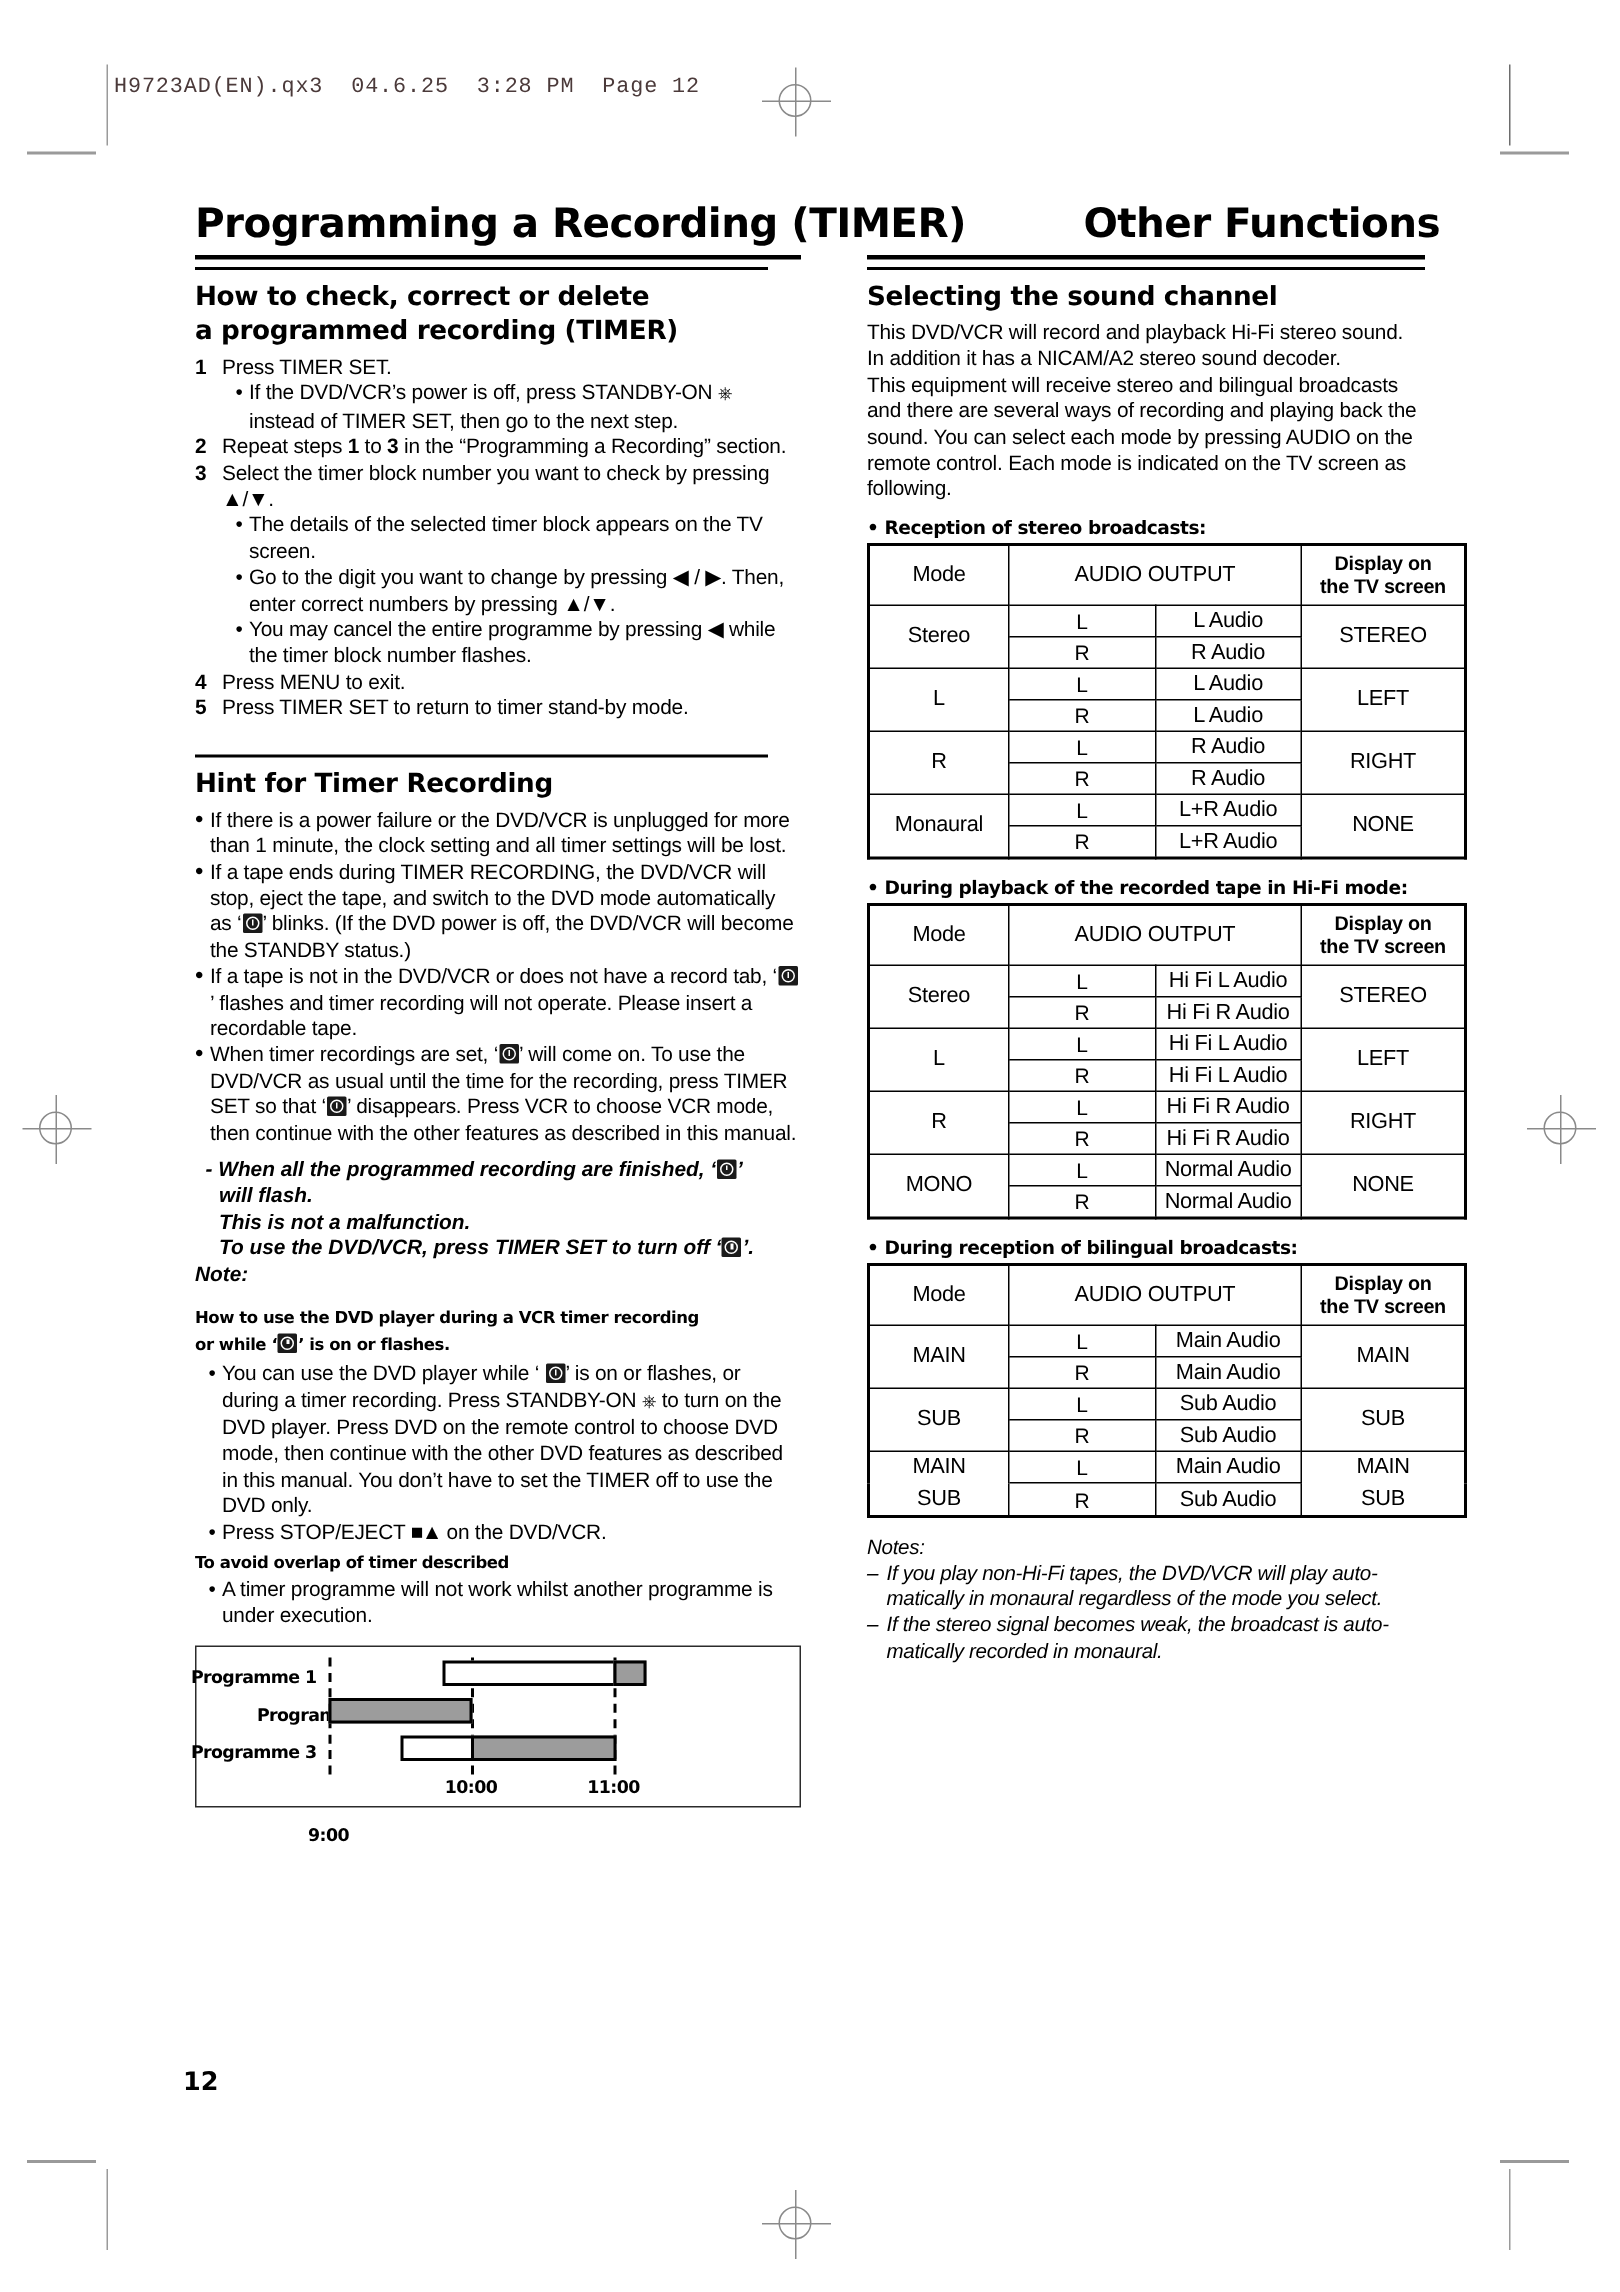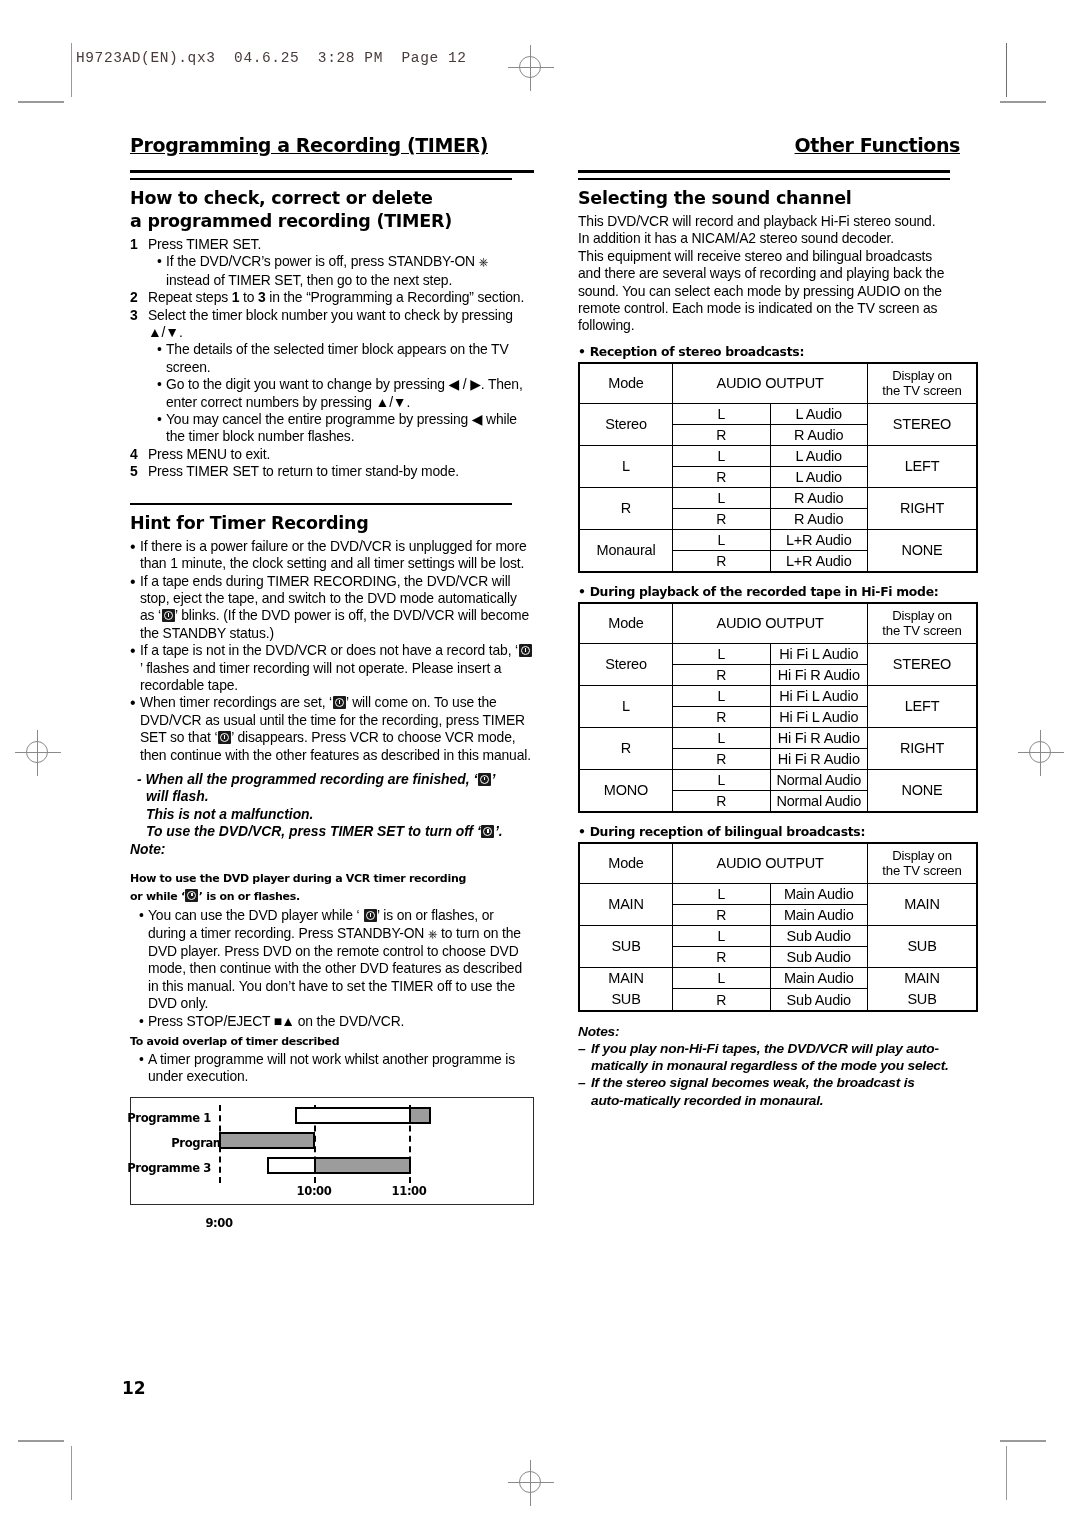--- a/index.html
+++ b/index.html
@@ -57,23 +57,22 @@
     letter-spacing: 0.6px;
     color: #4b3a3a;
     white-space: pre;
   }
 
   
   .head-left, .head-right {
     position: absolute;
     font-family: "DejaVu Sans", sans-serif;
     font-weight: bold;
-    font-size: 19px;
+    font-size: 27px;
     letter-spacing: -0.4px;
-    text-decoration: underline;
   }
   .head-left { left: 130px; top: 134px; }
   .head-right { right: 120px; top: 134px; }
   .head-rule {
     position: absolute;
     height: 2.5px;
     background: #000;
   }
 
   
@@ -279,33 +278,34 @@
     font-size: 14.5px;
     text-align: center;
     padding: 2px 0;
     letter-spacing: -0.2px;
   }
   table.audio td.hdr { padding: 6px 0; }
   table.audio td.hdr-small {
     font-size: 13.2px;
     line-height: 15.5px;
     padding: 4px 2px;
+    font-weight: bold;
   }
   table.audio td.lr {
     width: 30px;
     font-size: 14px;
   }
   table.audio td.mode { width: 92px; }
   table.audio td.disp { width: 104px; }
   table.audio td.out { }
   table.audio td.tworow { line-height: 17px; }
 
   .notes-blk {
     font-style: italic;
-    font-weight: bold;
+    font-weight: normal;
     font-size: 13.7px;
     line-height: 17.2px;
     letter-spacing: -0.2px;
   }
 
   
   .folio {
     position: absolute;
     left: 122px;
     top: 1378px;

